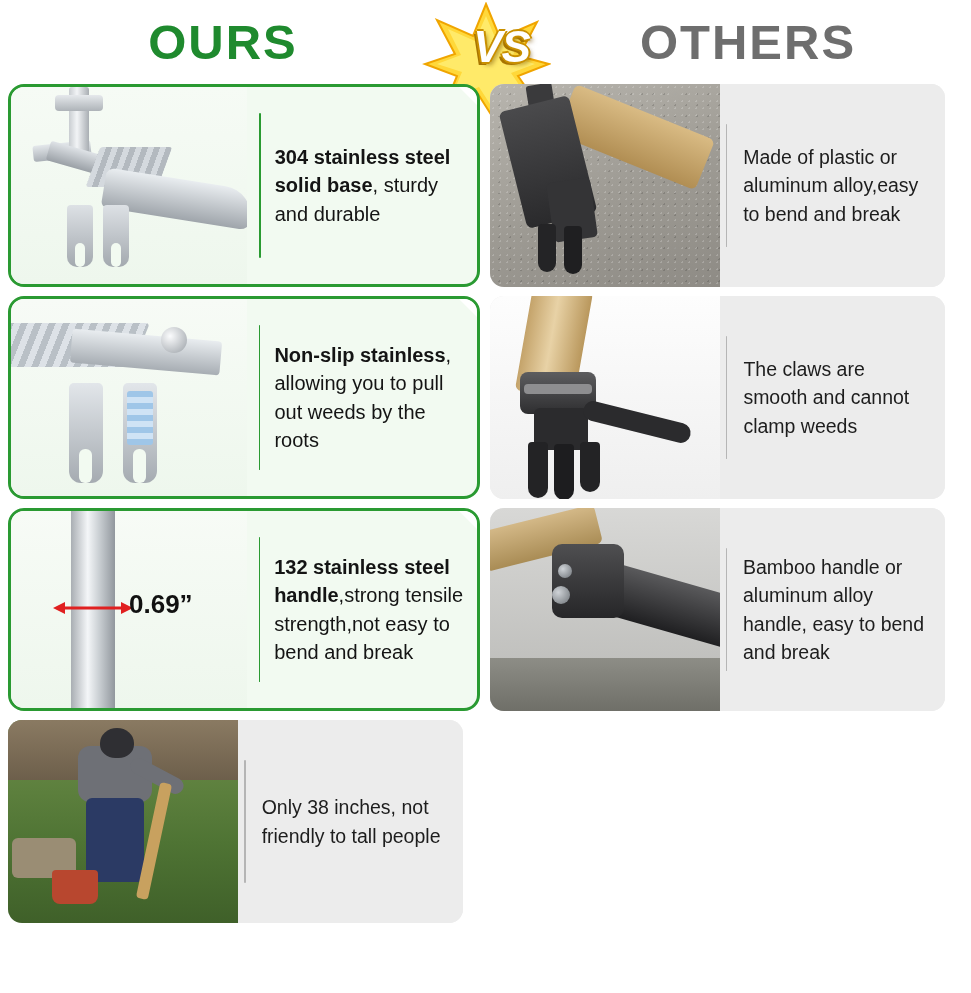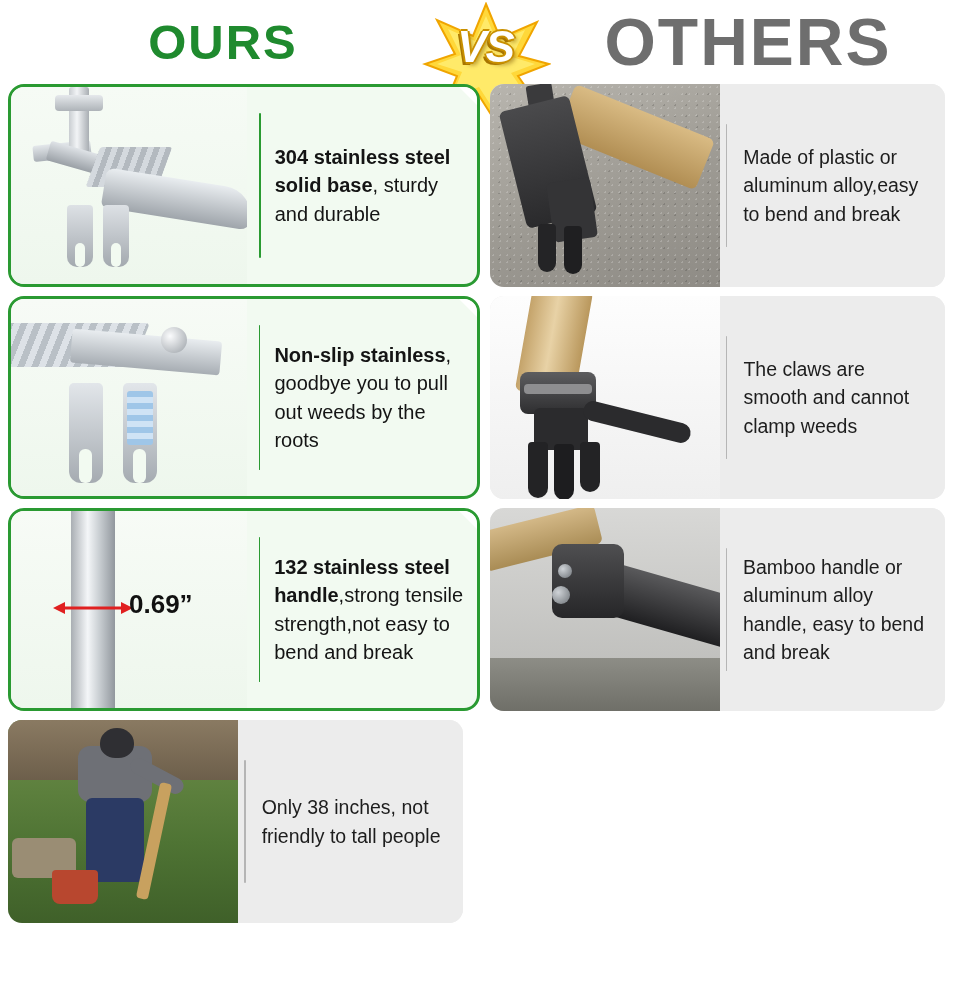--- a/index.html
+++ b/index.html
@@ -36,42 +36,42 @@
     text-align: center;
     font-size: 49px;
     font-weight: bold;
     letter-spacing: 2px;
     color: #1f8a2e;
     font-family: "Liberation Sans", sans-serif;
   }
   .header-others {
     width: 430px;
     text-align: center;
-    font-size: 66px;
+    font-size: 49px;
     font-weight: bold;
     letter-spacing: 2px;
     color: #6e6e6e;
     font-family: "Liberation Sans", sans-serif;
   }
   .vs-wrap {
     position: absolute;
     left: 50%;
     top: 2px;
     transform: translateX(-50%);
     width: 130px;
     height: 116px;
   }
   .vs-burst {
     position: absolute;
     left: 0; top: 0;
     width: 130px; height: 116px;
   }
   .vs-text {
     position: absolute;
-    left: 0; top: 20px;
+    left: 16px; top: 20px;
     width: 130px;
     text-align: center;
     font-size: 44px;
     font-weight: bold;
     font-style: italic;
     color: #ffffff;
     text-shadow:
       -2px 0 #c99000, 0 2px #c99000, 2px 0 #c99000, 0 -2px #c99000,
       -3px 3px 0 #a87500, 3px 3px 4px rgba(120,80,0,.5);
     letter-spacing: -1px;
@@ -337,21 +337,21 @@
           <div class="ph r2l-bolt"></div>
           <div class="ph r2l-tineA"></div>
           <div class="ph r2l-tineB"></div>
           <div class="ph r2l-ser"></div>
           <div class="ph r2l-slotA"></div>
           <div class="ph r2l-slotB"></div>
         </div>
         <div class="ours-text">
           <div class="bar"></div>
           <div class="ours-copy">
-            <b>Non-slip stainless</b><span>, goodbye you to pull out weeds by the roots</span>
+            <b>Non-slip stainless</b><span>, allowing you to pull out weeds by the roots</span>
           </div>
         </div>
         <div class="notch"></div>
       </div>
 
       <div class="others-panel">
         <div class="others-img">
           <div class="ph r2r-bg"></div>
           <div class="ph r2r-handle"></div>
           <div class="ph r2r-collar"></div>

